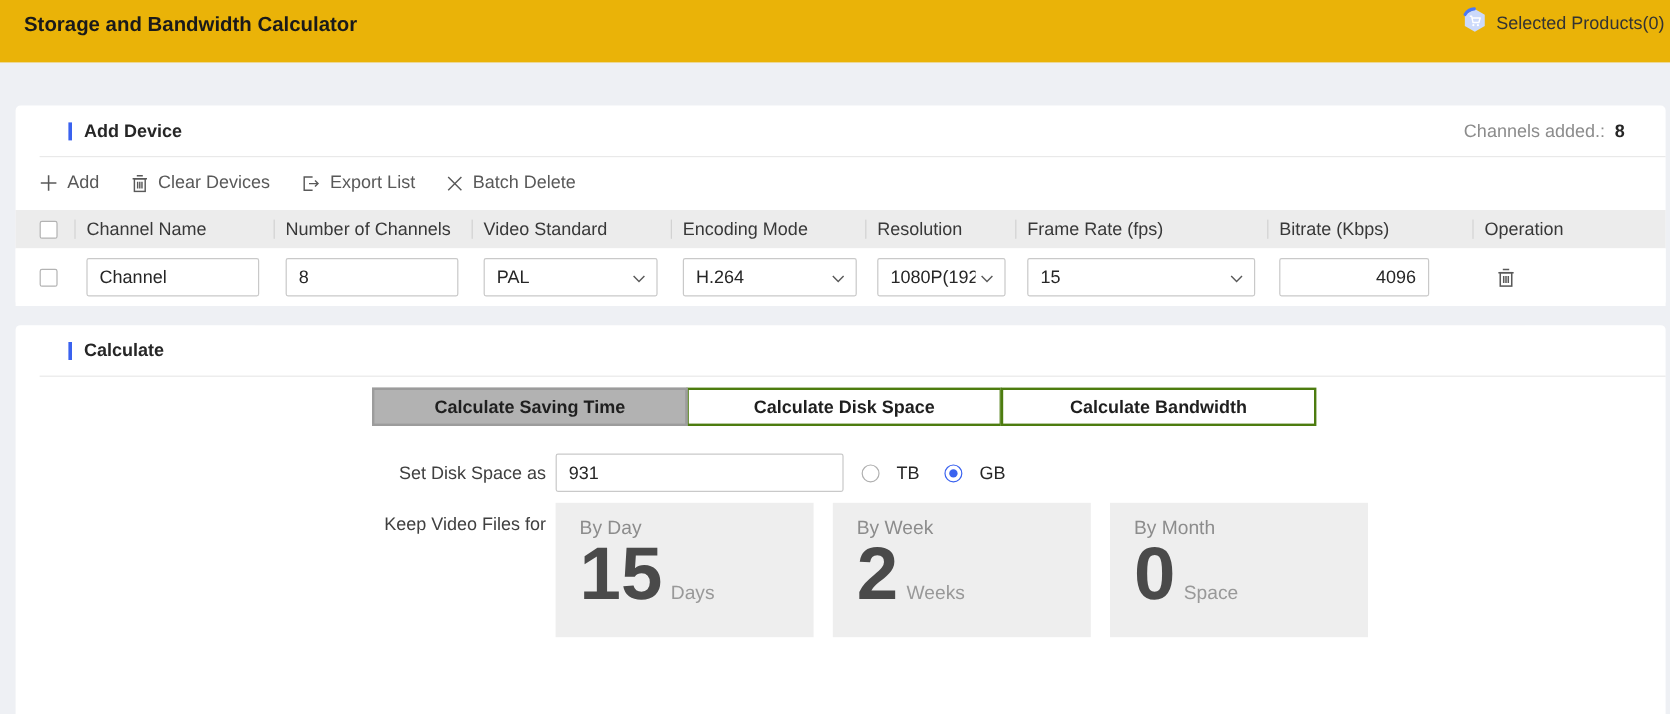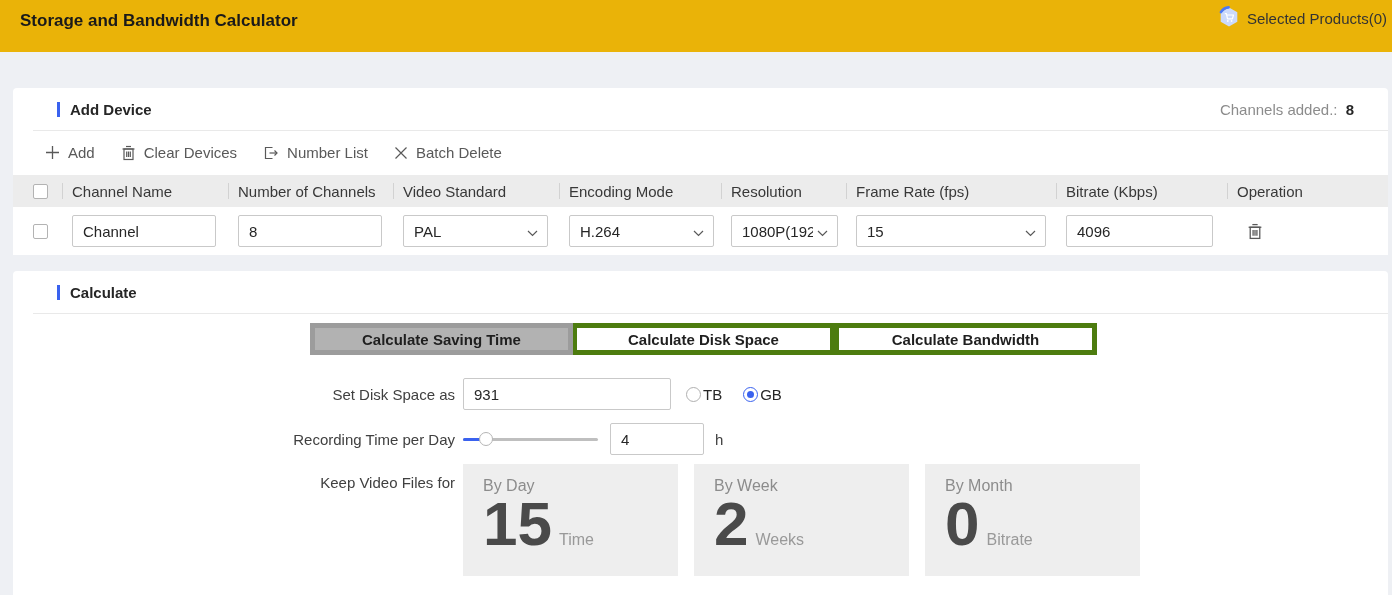--- a/index.html
+++ b/index.html
@@ -35,21 +35,21 @@
     height: 43px; padding: 0 34px 0 24px;
     border-bottom: 1px solid #e9e9e9;
     margin-left: 20px;
   }
   .accent-bar { width: 3px; height: 15px; background: #3a62ef; margin-right: 10px; flex: none; }
   .section-title { font-size: 15px; font-weight: 700; color: #262626; }
   .channels-added { margin-left: auto; font-size: 15px; color: #8c8c8c; }
   .channels-added b { color: #262626; font-weight: 700; margin-left: 4px; }
 
   
-  .toolbar { display: flex; align-items: flex-end; gap: 26px; padding: 13px 32px 14px; }
+  .toolbar { display: flex; align-items: flex-end; gap: 26px; padding: 13px 20px 14px; }
   .tool-btn {
     display: inline-flex; align-items: center; gap: 8px;
     font-size: 15px; color: #595959; cursor: pointer; background: none; border: none;
     font-family: inherit;
   }
   .tool-btn svg { display: block; }
 
   
   .tbl-head { display: flex; background: #ececec; height: 32px; }
   .tbl-row  { display: flex; height: 48px; background: #fff; align-items: center; }
@@ -72,52 +72,52 @@
     width: 15px; height: 15px; border: 1px solid #b3b3b3; border-radius: 2px;
     background: #fff; cursor: pointer; flex: none;
   }
 
   input.txt {
     height: 32px; border: 1px solid #c9c9c9; border-radius: 2px;
     padding: 0 10px; font-size: 15px; color: #262626; font-family: inherit;
     background: #fff; outline: none;
   }
   .w144 { width: 144px; } .w145 { width: 145px; } .w107 { width: 107px; }
-  .w190 { width: 190px; } .w147 { width: 147px; } .w240 { width: 208px; } .w94 { width: 94px; }
+  .w190 { width: 190px; } .w147 { width: 125px; text-align: right; } .w240 { width: 240px; } .w94 { width: 94px; }
 
   .select {
     height: 32px; border: 1px solid #c9c9c9; border-radius: 2px; background: #fff;
     display: flex; align-items: center; padding: 0 9px 0 10px;
     font-size: 15px; color: #262626; cursor: pointer;
   }
   .select .select-text { flex: 1; overflow: hidden; white-space: nowrap; }
   .select svg { flex: none; margin-left: 4px; }
 
   .icon-btn { background: none; border: none; cursor: pointer; padding: 2px; margin-left: 8px; }
   .icon-btn svg { display: block; }
 
   
   .tabs { display: flex; margin: 9px 0 0 297px; }
   .tab {
     width: 263px; height: 32px; display: flex; align-items: center; justify-content: center;
-    background: #fff; border: 5px solid #4d7c0f; margin-left: -1px;
+    background: #fff; border: 2px solid #4d7c0f; margin-left: -1px;
     font-size: 15px; font-weight: 700; color: #1f1f1f; cursor: pointer;
   }
   .tab:first-child { margin-left: 0; }
   .tab.active { background: #b2b2b2; border-color: #9c9c9c; position: relative; z-index: 1; }
 
   .form-row { display: flex; align-items: center; }
   .form-label { width: 442px; text-align: right; font-size: 15px; color: #404040; flex: none; }
   .row-disk  { margin-top: 23px; }
   .row-time  { margin-top: 13px; }
   .row-keep  { margin-top: 9px; align-items: flex-start; }
   .row-keep .form-label { padding-top: 10px; }
 
   .radio-group { display: flex; align-items: center; margin-left: 15px; gap: 21px; }
-  .radio-opt { display: flex; align-items: center; gap: 2px; cursor: pointer; }
+  .radio-opt { display: flex; align-items: center; gap: 14px; cursor: pointer; }
   .radio {
     width: 15px; height: 15px; border: 1px solid #b0b0b0; border-radius: 50%;
     background: #fff; display: flex; align-items: center; justify-content: center; flex: none;
   }
   .radio.selected { border-color: #3a62ef; }
   .radio.selected::after { content: ''; width: 7px; height: 7px; border-radius: 50%; background: #3a62ef; }
   .radio-label { font-size: 15px; color: #262626; }
 
   .slider { position: relative; width: 135px; height: 14px; margin-left: 8px; cursor: pointer; }
   .slider-track { position: absolute; top: 6px; left: 0; right: 0; height: 3px; background: #bfbfbf; border-radius: 2px; }
@@ -187,21 +187,21 @@
       <span>Clear Devices</span>
     </button>
     <button class="tool-btn">
       <span>
         <svg width="16" height="16" viewBox="0 0 16 16" fill="none" stroke="#595959" stroke-width="1.2">
           <path d="M9.5 2.5H2.5v11h7"></path>
           <path d="M6.5 8h7.5"></path>
             <path d="M11.5 5.5 14 8l-2.5 2.5"></path>
         </svg>
       </span>
-      <span>Number List</span>
+      <span>Export List</span>
     </button>
     <button class="tool-btn">
       <span>
         <svg width="14" height="14" viewBox="0 0 14 14">
             <path d="M1.5 1.5l11 11M12.5 1.5l-11 11" stroke="#595959" stroke-width="1.2"></path>
           </svg>
       </span>
       <span>Batch Delete</span>
     </button>
   </div>
@@ -308,50 +308,40 @@
         <span class="radio"></span>
         <span class="radio-label">TB</span>
       </span>
       <span class="radio-opt">
         <span class="radio selected"></span>
         <span class="radio-label">GB</span>
       </span>
     </div>
   </div>
 
-  <div class="form-row row-time">
-    <span class="form-label">Recording Time per Day</span>
-    <div class="slider">
-      <span class="slider-track"></span>
-      <span class="slider-fill" style="width:17%"></span>
-      <span class="slider-handle" style="left:17%"></span>
-    </div>
-    <input class="txt w94" value="4" style="">
-    <span class="unit-label">h</span>
-  </div>
 
   <div class="form-row row-keep">
     <span class="form-label">Keep Video Files for</span>
     <div class="keep-cards">
       <div class="keep-card">
         <div class="keep-card-title">By Day</div>
         <div class="keep-card-valrow">
           <span class="keep-card-value">15</span>
-          <span class="keep-card-unit">Time</span>
+          <span class="keep-card-unit">Days</span>
         </div>
       </div>
       <div class="keep-card">
         <div class="keep-card-title">By Week</div>
         <div class="keep-card-valrow">
           <span class="keep-card-value">2</span>
           <span class="keep-card-unit">Weeks</span>
         </div>
       </div>
       <div class="keep-card">
         <div class="keep-card-title">By Month</div>
         <div class="keep-card-valrow">
           <span class="keep-card-value">0</span>
-          <span class="keep-card-unit">Bitrate</span>
+          <span class="keep-card-unit">Space</span>
         </div>
       </div>
     </div>
   </div>
 </div>
 
 </body></html>

